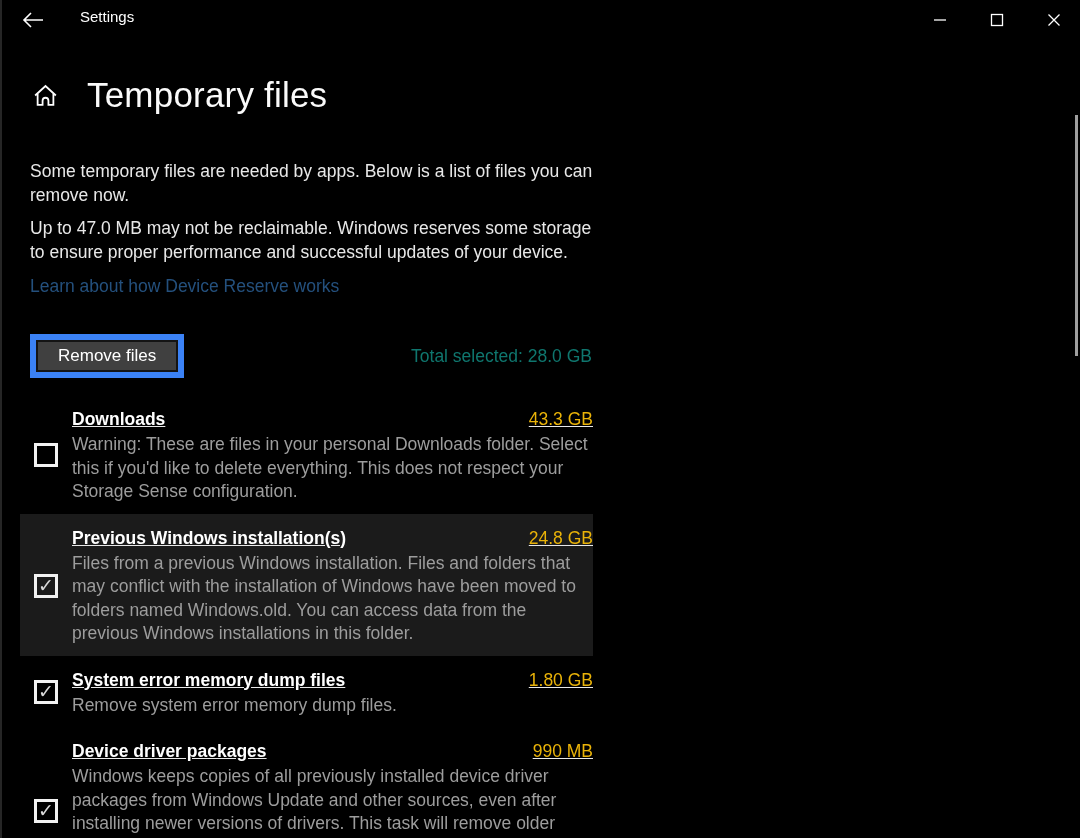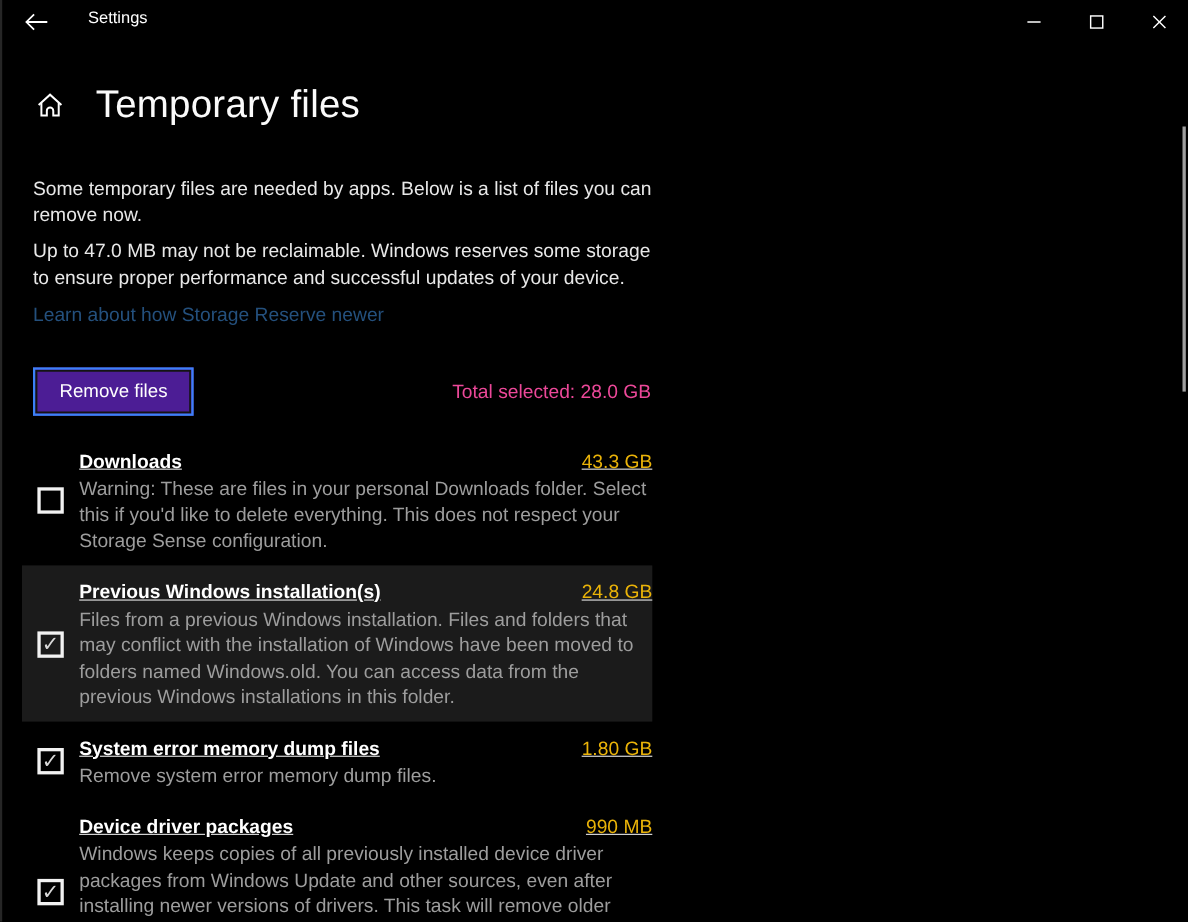--- a/index.html
+++ b/index.html
@@ -54,27 +54,27 @@
     font-size:17.5px; color:#24507d; text-decoration:none; cursor:pointer;
   }
 
   
   .toolbar {
     margin:37px 0 0 30px; width:562px;
     display:flex; align-items:center; justify-content:space-between;
   }
   .remove-btn {
     min-width:124px; height:44px; padding:0 22px;
-    background:#4c1d95; color:#fff; font-size:17px;
+    background:#404040; color:#fff; font-size:17px;
     font-family:"Liberation Sans", sans-serif;
-    border:2px solid #3b82f6;
+    border:6px solid #3b82f6;
     box-shadow:inset 0 0 0 2px #141414;
     cursor:pointer;
   }
-  .total-selected { font-size:17.5px; color:#ec4899; }
+  .total-selected { font-size:17.5px; color:#0f766e; }
 
   
   .file-list { margin:17px 0 0 20px; width:573px; }
   .row {
     display:grid; grid-template-columns:38px 1fr;
     padding:12px 0 10px 14px;
     align-items:center;
     cursor:pointer;
   }
   .row.selected { background:#1b1b1b; }
@@ -136,21 +136,21 @@
     <svg class="home-icon icon" viewBox="0 0 24 24">
       <path d="M2.8 12 L12 3.6 L21.2 12"></path>
       <path d="M5 10.4 V20.4 H9.4 V16.6 a2.6 2.6 0 0 1 5.2 0 V20.4 H19 V10.4"></path>
     </svg>
     <h1 class="page-title">Temporary files</h1>
   </div>
 
   <div class="intro-wrap">
     <p class="intro">Some temporary files are needed by apps. Below is a list of files you can remove now.</p>
     <p class="intro">Up to 47.0 MB may not be reclaimable. Windows reserves some storage to ensure proper performance and successful updates of your device.</p>
-    <a class="storage-link">Learn about how Storage Reserve newer</a>
+    <a class="storage-link">Learn about how Device Reserve works</a>
   </div>
 
   <div class="toolbar">
     <button class="remove-btn">Remove files</button>
     <span class="total-selected">Total selected: 28.0 GB</span>
   </div>
 
   <div class="file-list">
   <div class="row">
     <div class="cb-col">

